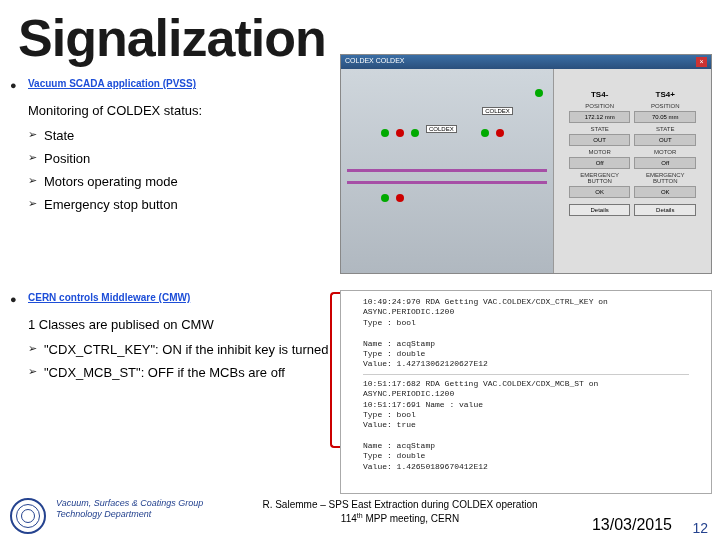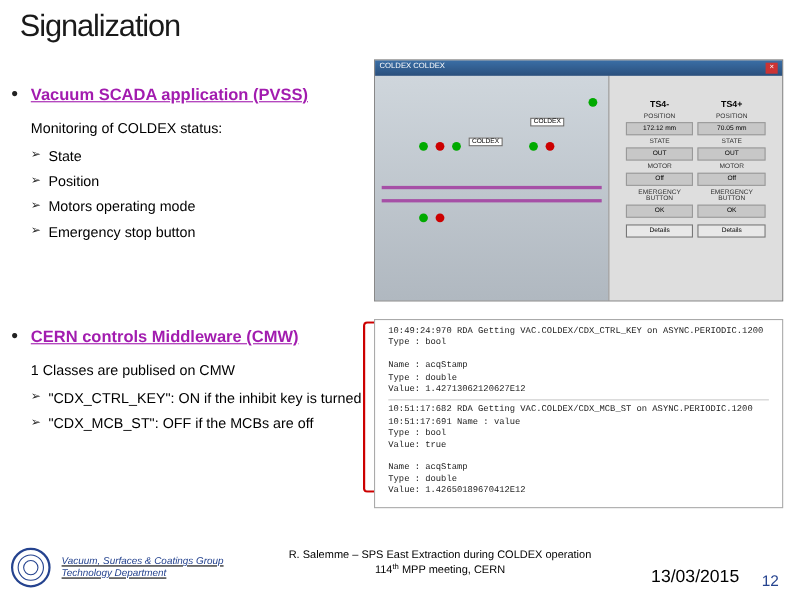--- a/index.html
+++ b/index.html
@@ -2,28 +2,28 @@
 <html><head>
 <meta charset="utf-8">
 <style>
   * { box-sizing: border-box; margin: 0; padding: 0; }
   body {
     width: 720px; height: 540px;
     font-family: Arial, Helvetica, sans-serif;
     background: #fff; position: relative; overflow: hidden;
   }
   .slide-title {
-    font-size: 28px; font-weight: 400; color: #1a1a1a;
+    font-size: 52px; font-weight: 700; color: #1a1a1a;
     padding: 8px 0 0 18px; letter-spacing: -1px;
   }
   .content-left {
     position: absolute; left: 10px; top: 78px; width: 400px;
   }
   .bullet-l1 {
-    font-size: 15px; color: #a21caf; font-weight: 700;
+    font-size: 10px; color: #1d4ed8; font-weight: 700;
     position: relative; padding-left: 18px; margin-bottom: 14px;
   }
   .bullet-l1::before {
     content: "●"; position: absolute; left: 0; top: 1px;
     font-size: 11px; color: #222;
   }
   .plain-line {
     font-size: 13px; color: #000; padding-left: 18px; margin-bottom: 10px;
   }
   .bullet-l2 {
@@ -63,39 +63,39 @@
   .sp-btn { height:12px; background:#e8e8e8; border:1px solid #777; margin-top:6px;
             text-align:center; font-size:6px; line-height:11px;}
   
   .rail { position:absolute; height:3px; background:#a64fa6; left:6px; right:6px; }
   .node { position:absolute; width:8px; height:8px; border-radius:50%; background:#0a0; }
   .nodeR { background:#c00; }
   .boxlbl { position:absolute; background:#fff; border:1px solid #666; font-size:6px; padding:0 2px;}
 
   
   .cmw-box {
-    position: absolute; left: 340px; top: 290px; width: 372px; height: 172px;
-    background:#fff; border:1px solid #aaa; padding:6px 12px;
+    position: absolute; left: 340px; top: 290px; width: 372px; height: 204px;
+    background:#fff; border:1px solid #aaa; padding:6px 22px;
     font-family: "Courier New", monospace; font-size:8px; color:#222;
     line-height:1.3;
   }
   .cmw-box hr { border:0; border-top:1px solid #ccc; margin:4px 0;}
   .brace {
     position:absolute; left:330px; top:292px; width:10px; height:156px;
     border-left:2px solid #c00; border-top:2px solid #c00; border-bottom:2px solid #c00;
     border-top-left-radius:4px; border-bottom-left-radius:4px;
   }
 
   
   .footer {
     position:absolute; left:0; bottom:0; width:720px; height:44px;
     background:#fff;
   }
   .foot-left {
-    position:absolute; left:10px; top:2px; display:flex; align-items:center;text-decoration:underline;
+    position:absolute; left:10px; top:2px; display:flex; 
   }
   .cern-logo {
     width:36px; height:36px; border:2px solid #25438f; border-radius:50%;
     position:relative; margin-right:10px;
   }
   .cern-logo::before,.cern-logo::after{
     content:""; position:absolute; border:1px solid #25438f; border-radius:50%;
   }
   .cern-logo::before{ inset:4px; }
   .cern-logo::after{ inset:9px; }

